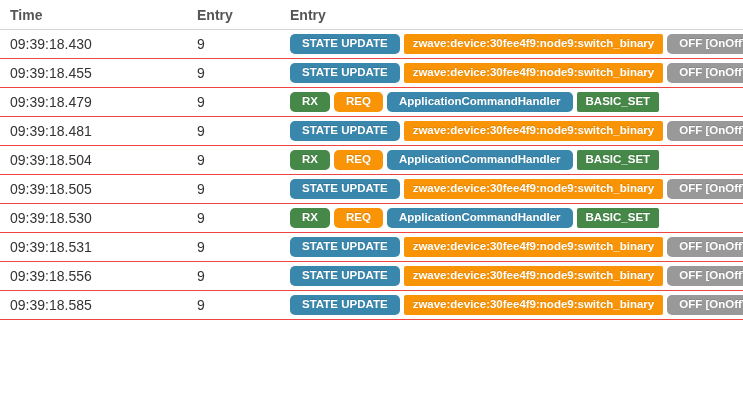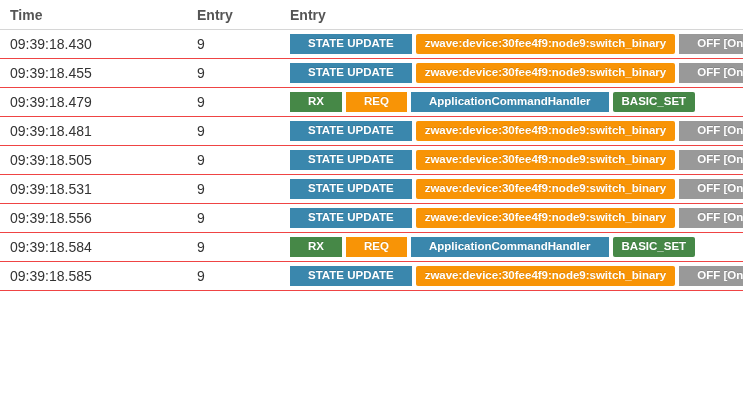--- a/index.html
+++ b/index.html
@@ -48,22 +48,22 @@
     display: flex;
     align-items: center;
     gap: 4px;
   }
   .tag {
     display: inline-block;
     color: #ffffff;
     font-weight: bold;
     font-size: 11.5px;
     line-height: 1;
-    padding: 4px 18px;
-    border-radius: 0;
+    padding: 4px 12px;
+    border-radius: 5px;
     white-space: nowrap;
     text-shadow: 0 -1px 0 rgba(0,0,0,0.12);
   }
   .tag.badge {
     padding: 4px 9px;
     border-radius: 2px;
   }
 </style>
 </head>
 <body>
@@ -122,61 +122,73 @@
           <td>9</td>
           <td>
             <div class="entry-badges">
               <span class="tag label" style="background-color: rgb(58, 135, 173);">STATE UPDATE</span>
               <span class="tag badge" style="background-color: rgb(248, 148, 6);">zwave:device:30fee4f9:node9:switch_binary</span>
               <span class="tag label" style="background-color: rgb(153, 153, 153);">OFF [OnOffType]</span>
             </div>
           </td>
         </tr>
         <tr>
-          <td>09:39:18.505</td>
-          <td>9</td>
-          <td>
-            <div class="entry-badges">
-              <span class="tag label" style="background-color: rgb(58, 135, 173);">STATE UPDATE</span>
-              <span class="tag badge" style="background-color: rgb(248, 148, 6);">zwave:device:30fee4f9:node9:switch_binary</span>
-              <span class="tag label" style="background-color: rgb(153, 153, 153);">OFF [OnOffType]</span>
-            </div>
-          </td>
-        </tr>
-        <tr>
-          <td>09:39:18.531</td>
-          <td>9</td>
-          <td>
-            <div class="entry-badges">
-              <span class="tag label" style="background-color: rgb(58, 135, 173);">STATE UPDATE</span>
-              <span class="tag badge" style="background-color: rgb(248, 148, 6);">zwave:device:30fee4f9:node9:switch_binary</span>
-              <span class="tag label" style="background-color: rgb(153, 153, 153);">OFF [OnOffType]</span>
-            </div>
-          </td>
-        </tr>
-        <tr>
-          <td>09:39:18.556</td>
-          <td>9</td>
-          <td>
-            <div class="entry-badges">
-              <span class="tag label" style="background-color: rgb(58, 135, 173);">STATE UPDATE</span>
-              <span class="tag badge" style="background-color: rgb(248, 148, 6);">zwave:device:30fee4f9:node9:switch_binary</span>
-              <span class="tag label" style="background-color: rgb(153, 153, 153);">OFF [OnOffType]</span>
-            </div>
-          </td>
-        </tr>
-        <tr>
-          <td>09:39:18.584</td>
+          <td>09:39:18.504</td>
           <td>9</td>
           <td>
             <div class="entry-badges">
               <span class="tag label" style="background-color: rgb(70, 136, 71);">RX</span>
               <span class="tag label" style="background-color: rgb(248, 148, 6);">REQ</span>
               <span class="tag label" style="background-color: rgb(58, 135, 173);">ApplicationCommandHandler</span>
               <span class="tag badge" style="background-color: rgb(70, 136, 71);">BASIC_SET</span>
+            </div>
+          </td>
+        </tr>
+        <tr>
+          <td>09:39:18.505</td>
+          <td>9</td>
+          <td>
+            <div class="entry-badges">
+              <span class="tag label" style="background-color: rgb(58, 135, 173);">STATE UPDATE</span>
+              <span class="tag badge" style="background-color: rgb(248, 148, 6);">zwave:device:30fee4f9:node9:switch_binary</span>
+              <span class="tag label" style="background-color: rgb(153, 153, 153);">OFF [OnOffType]</span>
+            </div>
+          </td>
+        </tr>
+        <tr>
+          <td>09:39:18.530</td>
+          <td>9</td>
+          <td>
+            <div class="entry-badges">
+              <span class="tag label" style="background-color: rgb(70, 136, 71);">RX</span>
+              <span class="tag label" style="background-color: rgb(248, 148, 6);">REQ</span>
+              <span class="tag label" style="background-color: rgb(58, 135, 173);">ApplicationCommandHandler</span>
+              <span class="tag badge" style="background-color: rgb(70, 136, 71);">BASIC_SET</span>
+            </div>
+          </td>
+        </tr>
+        <tr>
+          <td>09:39:18.531</td>
+          <td>9</td>
+          <td>
+            <div class="entry-badges">
+              <span class="tag label" style="background-color: rgb(58, 135, 173);">STATE UPDATE</span>
+              <span class="tag badge" style="background-color: rgb(248, 148, 6);">zwave:device:30fee4f9:node9:switch_binary</span>
+              <span class="tag label" style="background-color: rgb(153, 153, 153);">OFF [OnOffType]</span>
+            </div>
+          </td>
+        </tr>
+        <tr>
+          <td>09:39:18.556</td>
+          <td>9</td>
+          <td>
+            <div class="entry-badges">
+              <span class="tag label" style="background-color: rgb(58, 135, 173);">STATE UPDATE</span>
+              <span class="tag badge" style="background-color: rgb(248, 148, 6);">zwave:device:30fee4f9:node9:switch_binary</span>
+              <span class="tag label" style="background-color: rgb(153, 153, 153);">OFF [OnOffType]</span>
             </div>
           </td>
         </tr>
         <tr>
           <td>09:39:18.585</td>
           <td>9</td>
           <td>
             <div class="entry-badges">
               <span class="tag label" style="background-color: rgb(58, 135, 173);">STATE UPDATE</span>
               <span class="tag badge" style="background-color: rgb(248, 148, 6);">zwave:device:30fee4f9:node9:switch_binary</span>

